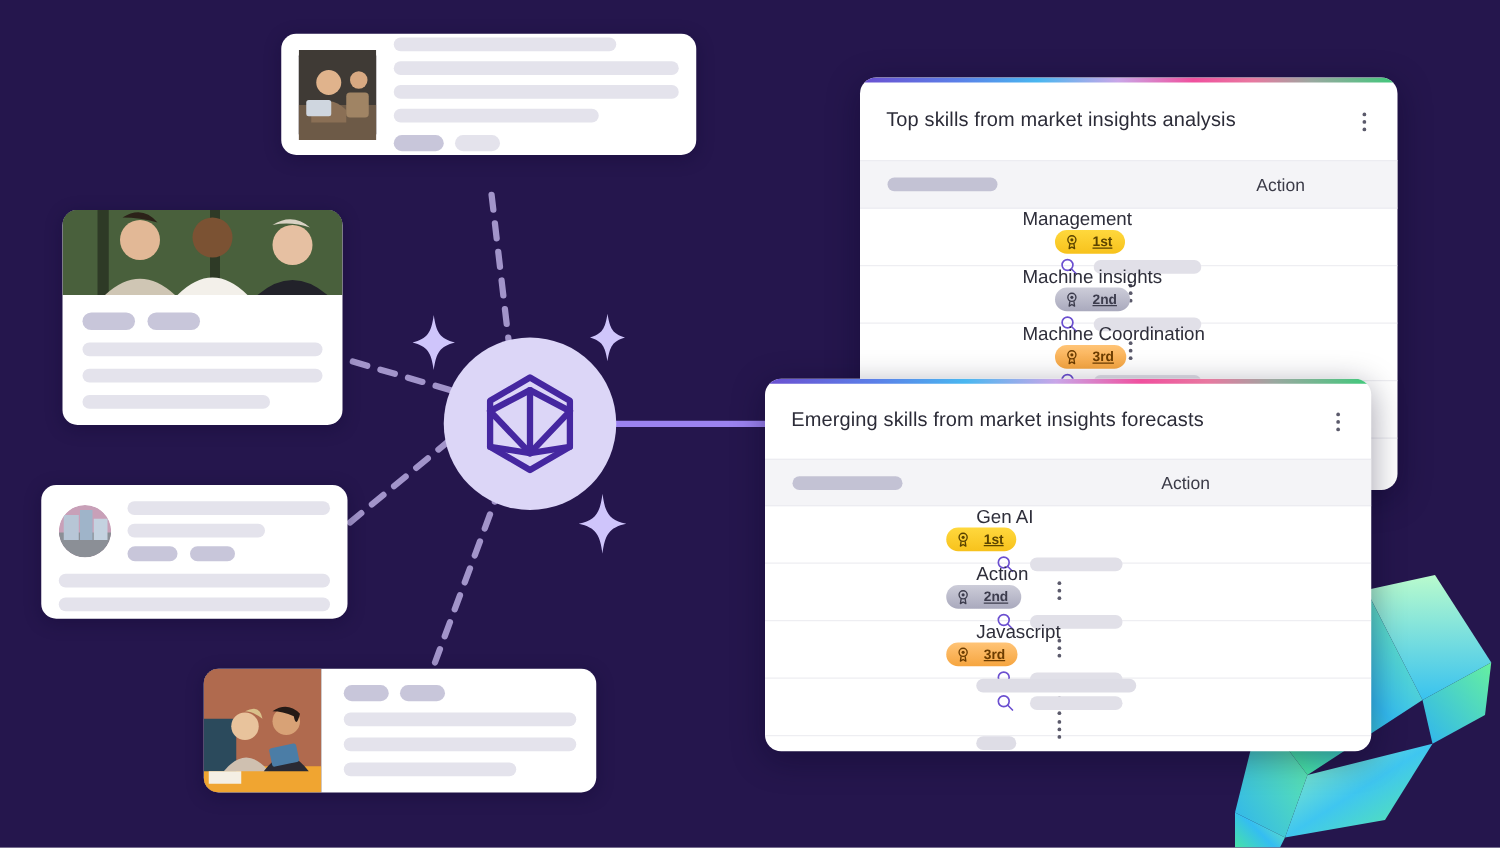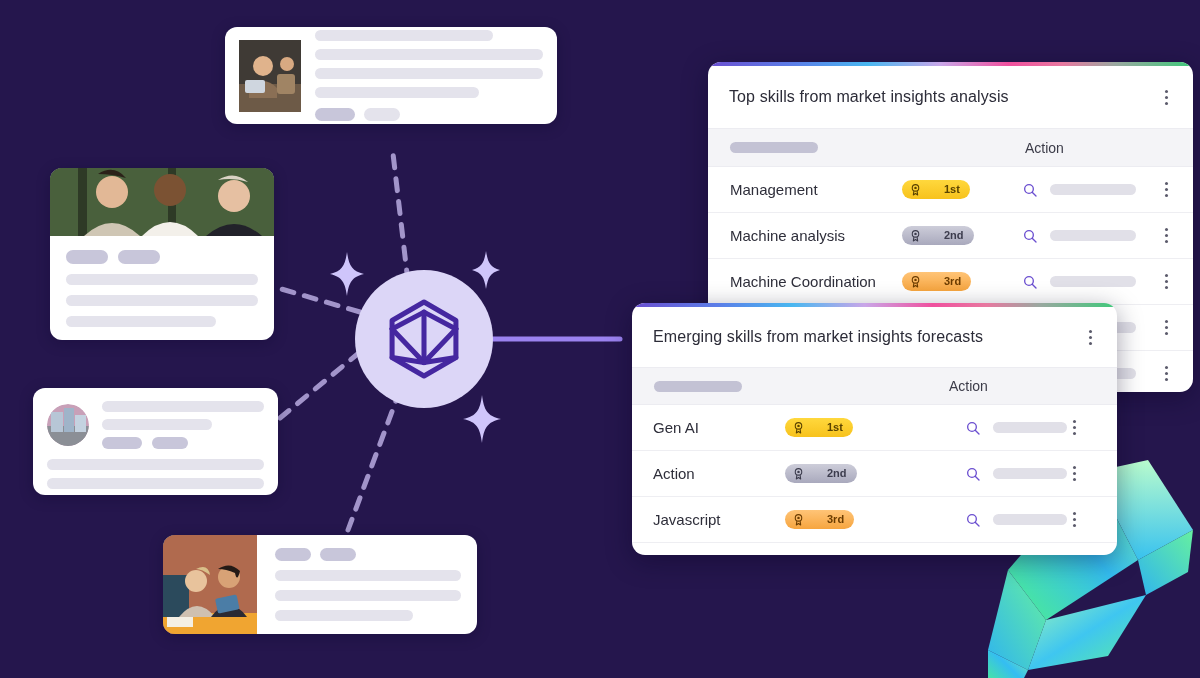--- a/index.html
+++ b/index.html
@@ -87,49 +87,49 @@
   .panel .ptitle { font-size: 16px; color: #2c2c38; letter-spacing: .1px; }
   .kebab { display: flex; flex-direction: column; gap: 3px; align-items: center;
            padding: 6px 5px; cursor: pointer; }
   .kebab i { width: 3px; height: 3px; border-radius: 50%; background: #5b5a6b; display: block; }
   .panel .colhead {
     display: flex; align-items: center;
     background: #f4f4f7; border-top: 1px solid #ececf1; border-bottom: 1px solid #ececf1;
   }
   .panel .colhead .bar { background: #c3c2d4; border-radius: 6px; height: 11px; }
   .colhead .actlabel { font-size: 14px; color: #3b3b48; }
-  .row { display: flex; align-items: center; border-bottom: 1px solid #eeeef2; }
+  .row { display: flex; align-items: center; border-bottom: 1px solid #eeeef2; flex-direction: column; }
   .row .skill { font-size: 15px; color: #2e2e3a; }
   .badge {
-    display: inline-flex; align-items: center; gap: 22px;
+    display: inline-flex; align-items: center; gap: 10px;
     border-radius: 20px; padding: 3px 10px 3px 7px;
-    font-size: 11px; font-weight: bold;
+    font-size: 11px; font-weight: bold; text-decoration: underline;
   }
   .badge.gold   { background: linear-gradient(180deg,#ffd83d,#f7c21c); color: #5a4300; }
   .badge.silver { background: linear-gradient(180deg,#cdcdd9,#a9a9bd); color: #3c3c4d; }
   .badge.bronze { background: linear-gradient(180deg,#ffc477,#f6a53f); color: #6b3c00; }
   .badge svg { display: block; }
   .actcell { display: flex; align-items: center; }
   .searchicon { flex: 0 0 auto; }
   .actbar { background: #e1e0e8; border-radius: 7px; height: 11px; }
 
   
-  #panel1 { left: 708px; top: 62px; width: 485px; height: 330px; }
+  #panel1 { left: 688px; top: 62px; width: 430px; height: 330px; }
   #panel1 .phead { height: 62px; }
   #panel1 .colhead { height: 39px; padding: 0 20px 0 22px; }
   #panel1 .colhead .bar { width: 88px; }
   #panel1 .colhead .actlabel { margin-left: 207px; }
   #panel1 .row { height: 46px; padding: 0 20px 0 22px; }
   #panel1 .row .skill { width: 172px; }
   #panel1 .row .badgecell { width: 120px; }
   #panel1 .actcell { flex: 1; gap: 12px; }
   #panel1 .actbar { width: 86px; }
 
   
-  #panel2 { left: 632px; top: 303px; width: 485px; height: 252px; }
+  #panel2 { left: 612px; top: 303px; width: 485px; height: 298px; }
   #panel2 .phead { height: 60px; }
   #panel2 .colhead { height: 38px; padding: 0 20px 0 22px; }
   #panel2 .colhead .bar { width: 88px; }
   #panel2 .colhead .actlabel { margin-left: 207px; }
   #panel2 .row { height: 46px; padding: 0 36px 0 21px; }
   #panel2 .row .skill { width: 132px; }
   #panel2 .row .badgecell { width: 180px; }
   #panel2 .actcell { flex: 1; gap: 12px; }
   #panel2 .actbar { width: 74px; }
   #panel2 .row.blank .skill .bar { background: #dedde6; border-radius: 7px; height: 11px; }
@@ -349,21 +349,21 @@
           <div class="actbar"></div>
         </div>
         <div class="kebab">
             <i></i>
             <i></i>
             <i></i>
           </div>
       </div>
 
       <div class="row">
-        <div class="skill">Machine analysis</div>
+        <div class="skill">Machine insights</div>
         <div class="badgecell">
           <span class="badge silver">
             <svg width="13" height="13" viewBox="0 0 24 24">
               <circle cx="12" cy="9" r="6" fill="none" stroke="currentColor" stroke-width="2"></circle>
               <circle cx="12" cy="9" r="2.3" fill="currentColor"></circle>
               <path d="M9 15 L8 22 L12 19.5 L16 22 L15 15" fill="none" stroke="currentColor" stroke-width="2" stroke-linejoin="round"></path>
             </svg>
             <span>2nd</span>
           </span>
         </div>

